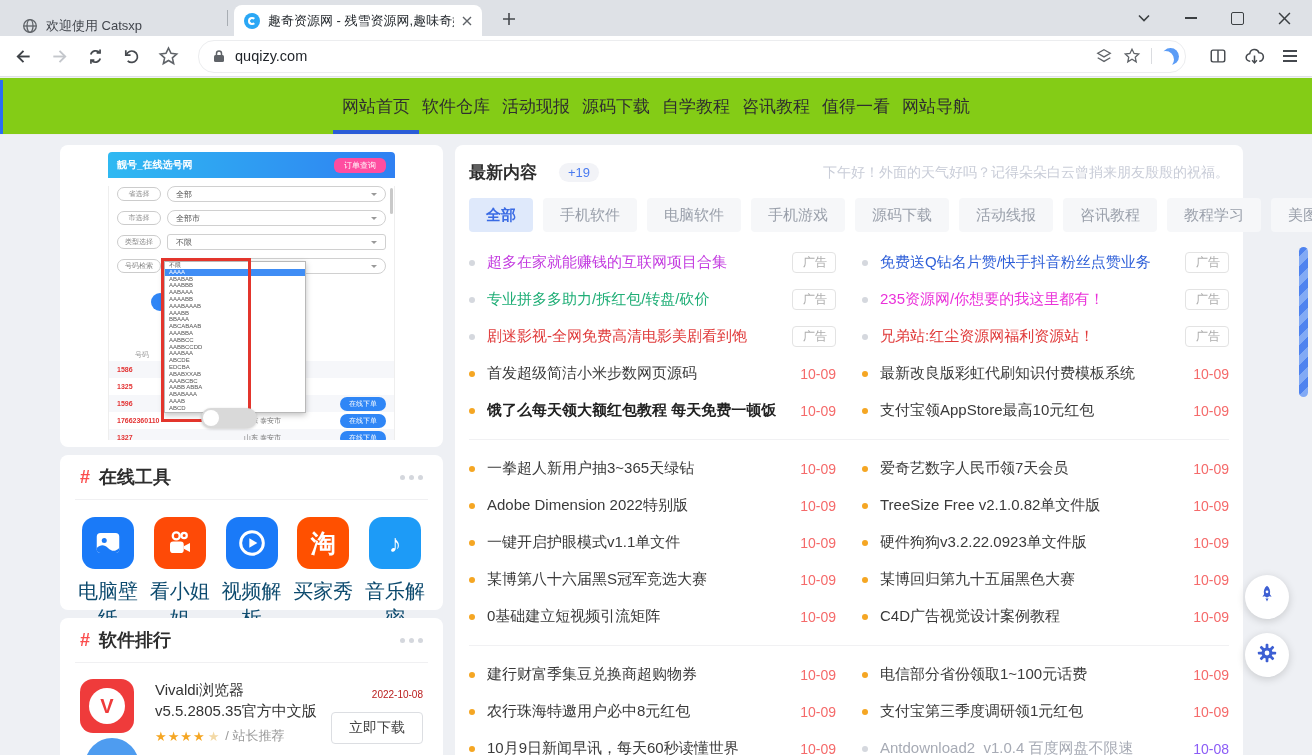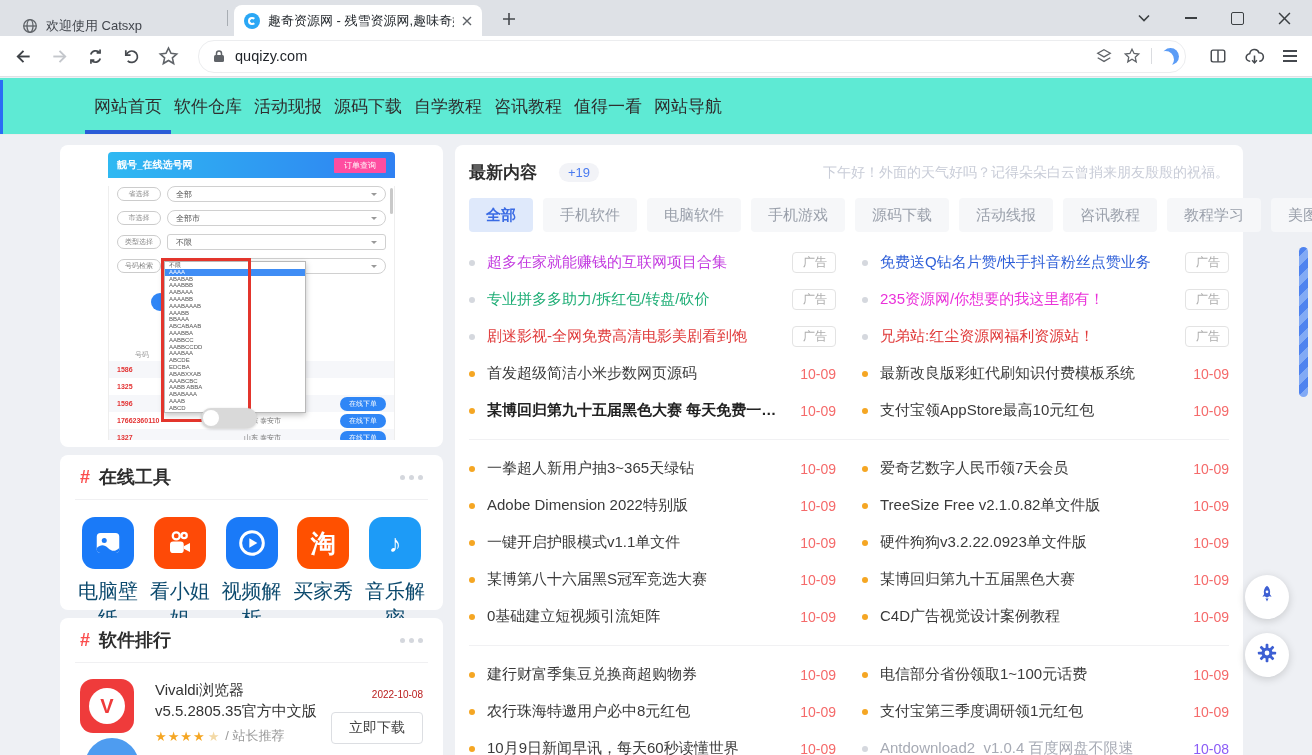--- a/index.html
+++ b/index.html
@@ -29,22 +29,22 @@
            display:flex;align-items:center;padding:0 14px;box-sizing:border-box;gap:17px;z-index:20;}
   .tbi{display:flex;align-items:center;justify-content:center;flex:none;}
   .addr{flex:1;height:31px;border:1px solid #ecedef;border-radius:16px;display:flex;align-items:center;
         padding:0 6px 0 14px;gap:10px;margin:0 6px 0 2px;background:#fff;}
   .url{font-size:14.5px;color:#1f2328;}
   .addr-sep{width:1px;height:16px;background:#dadce0;}
   .moon{width:17px;height:17px;border-radius:50%;box-shadow:inset -5px 3px 0 0 #5b9cf6;}
   .spacer{flex:1;}
 
   
-  .mainnav{position:absolute;top:78px;left:0;right:0;height:57px;background:#5eead4;border-bottom:1px solid #ececec;
-           display:flex;align-items:stretch;justify-content:flex-start;padding:0 88px;box-sizing:border-box;z-index:10;}
+  .mainnav{position:absolute;top:78px;left:0;right:0;height:57px;background:#84cc16;border-bottom:1px solid #ececec;
+           display:flex;align-items:stretch;justify-content:center;padding:0 88px;box-sizing:border-box;z-index:10;}
   .nav-item{position:relative;display:flex;align-items:center;font-size:17px;color:#2f2f2f;padding:0 6px;cursor:default;}
   .nav-item.active::after{content:"";position:absolute;left:50%;transform:translateX(-50%);bottom:0;width:86px;height:4px;background:#2a5cd7;}
   .edge-blue{position:absolute;left:0;top:80px;width:3px;height:54px;background:#2a6df5;z-index:30;}
 
   
   .content{position:absolute;top:135px;left:0;right:0;bottom:0;overflow:hidden;}
   .card{position:absolute;background:#fff;border-radius:8px;box-sizing:border-box;}
   #promo-card{left:60px;top:10px;width:383px;height:302px;}
   #tools-card{left:60px;top:320px;width:383px;height:155px;}
   #rank-card{left:60px;top:483px;width:383px;height:300px;overflow:hidden;}
@@ -100,21 +100,21 @@
   .item.muted .date{color:#8b5cf6;}
   .item.muted .dot{background:#d5d8de;}
   .adbadge{font-size:12px;color:#adadad;border:1px solid #e3e3e3;border-radius:4px;padding:1px 8px;}
   .gdivider{border-top:1px solid #f1f1f3;margin:2px 0;}
 
   
   .shot{position:absolute;left:48px;top:7px;width:287px;height:288px;overflow:hidden;}
   .shot-head{height:26px;background:linear-gradient(90deg,#2fb9f2,#2f80f2);border-radius:4px 4px 0 0;
              display:flex;align-items:center;padding:0 9px;}
   .shot-title{color:#fff;font-size:10px;font-weight:bold;}
-  .shot-order{margin-left:auto;background:#ff4da0;color:#fff;font-size:8px;padding:2px 10px;border-radius:1px;}
+  .shot-order{margin-left:auto;background:#ff4da0;color:#fff;font-size:8px;padding:2px 10px;border-radius:6px;}
   .shot-body{position:relative;border:1px solid #eee;border-top:none;height:261px;box-sizing:border-box;}
   .frow{display:flex;align-items:center;margin:8px 8px 0;height:16px;}
   .flabel{width:44px;height:14px;border:1px solid #ccc;border-radius:8px;font-size:7px;color:#888;
           display:flex;align-items:center;justify-content:center;flex:none;margin-right:6px;box-sizing:border-box;}
   .fsel{flex:1;height:16px;border:1px solid #d0d0d0;border-radius:9px;display:flex;align-items:center;
         padding:0 8px;font-size:8px;color:#555;box-sizing:border-box;}
   .fsel.open{border-radius:3px;}
   .caret{width:0;height:0;border:3px solid transparent;border-top-color:#999;margin-left:auto;margin-top:3px;}
   .searchbtn{position:absolute;left:42px;top:107px;width:18px;height:18px;border-radius:50%;background:#2f86f6;z-index:1;}
   .dropdown{position:absolute;left:55px;top:75px;width:140px;height:150px;background:#fff;border:1px solid #b9b9b9;
@@ -488,21 +488,21 @@
               <span class="itext" style="color: rgb(224, 58, 58);">剧迷影视-全网免费高清电影美剧看到饱</span>
               <span class="right adbadge">广告</span>
             </div>
             <div class="item">
               <span class="dot"></span>
               <span class="itext">首发超级简洁小米步数网页源码</span>
               <span class="right date">10-09</span>
             </div>
             <div class="item bold">
               <span class="dot"></span>
-              <span class="itext">某博回归第九十五届黑色大赛 每天免费一顿饭</span>
+              <span class="itext">饿了么每天领大额红包教程 每天免费一顿饭</span>
               <span class="right date">10-09</span>
             </div>
           </div>
           <div class="gcol">
             <div class="item ad">
               <span class="dot"></span>
               <span class="itext" style="color: rgb(46, 95, 216);">免费送Q钻名片赞/快手抖音粉丝点赞业务</span>
               <span class="right adbadge">广告</span>
             </div>
             <div class="item ad">

